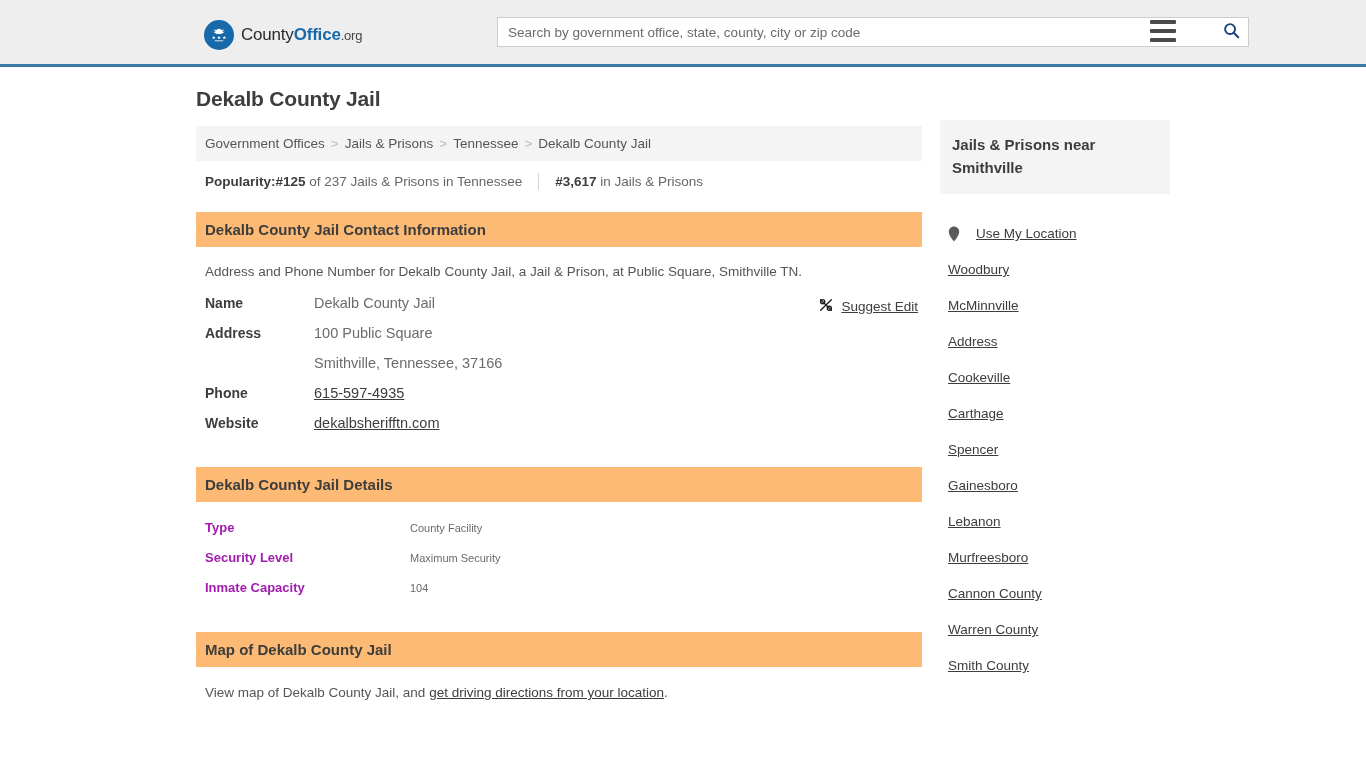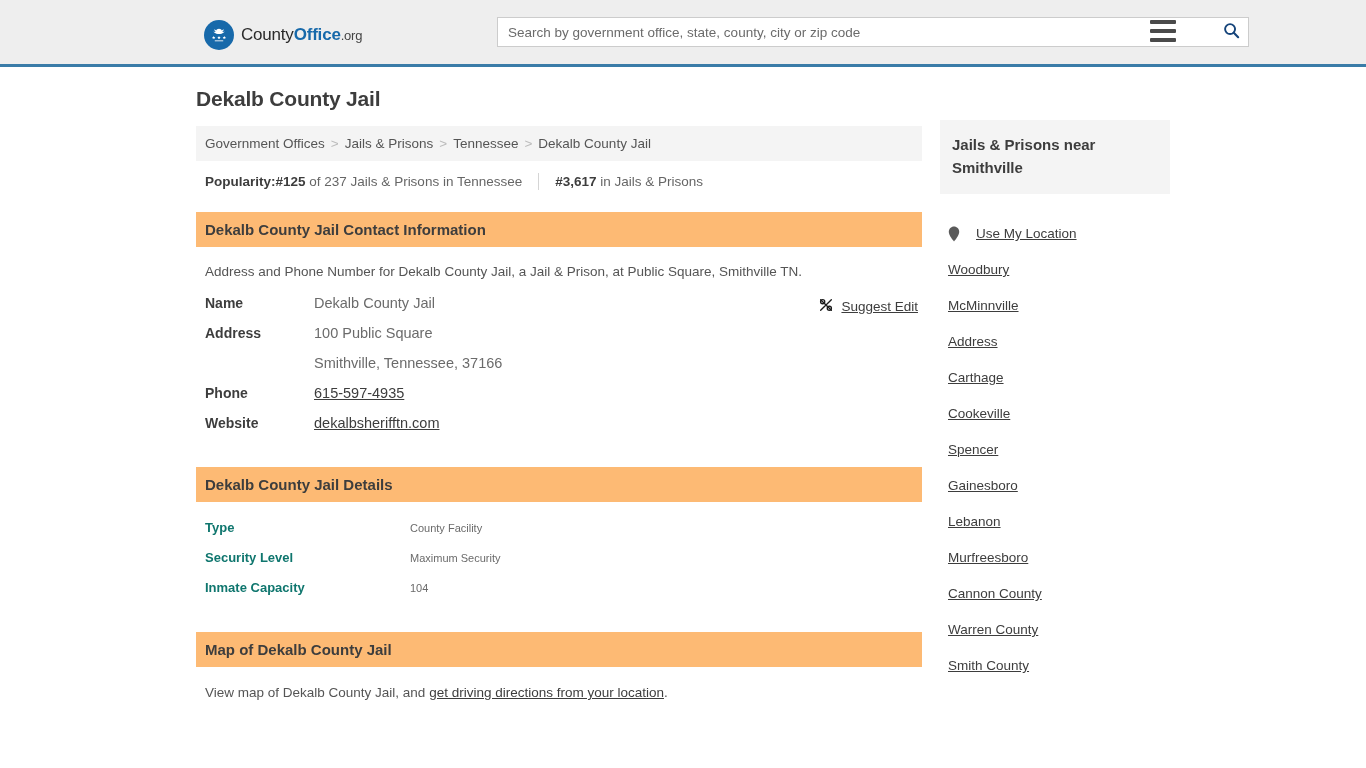--- a/index.html
+++ b/index.html
@@ -225,21 +225,21 @@
     display: flex;
     align-items: baseline;
     padding: 0 9px;
     min-height: 30px;
   }
   .details-key {
     width: 205px;
     flex-shrink: 0;
     font-size: 13px;
     font-weight: bold;
-    color: #0f766e;
+    color: #a21caf;
   }
   .details-val {
     font-size: 11px;
     color: #6b6b6b;
   }
 
   .map-text {
     font-size: 13.5px;
     color: #555555;
     padding: 18px 9px 0 9px;
@@ -404,24 +404,24 @@
       <div class="sidebar-item">
         <span class="label">Woodbury</span>
       </div>
       <div class="sidebar-item">
         <span class="label">McMinnville</span>
       </div>
       <div class="sidebar-item">
         <span class="label">Address</span>
       </div>
       <div class="sidebar-item">
+        <span class="label">Cookeville</span>
+      </div>
+      <div class="sidebar-item">
         <span class="label">Carthage</span>
-      </div>
-      <div class="sidebar-item">
-        <span class="label">Cookeville</span>
       </div>
       <div class="sidebar-item">
         <span class="label">Spencer</span>
       </div>
       <div class="sidebar-item">
         <span class="label">Gainesboro</span>
       </div>
       <div class="sidebar-item">
         <span class="label">Lebanon</span>
       </div>

